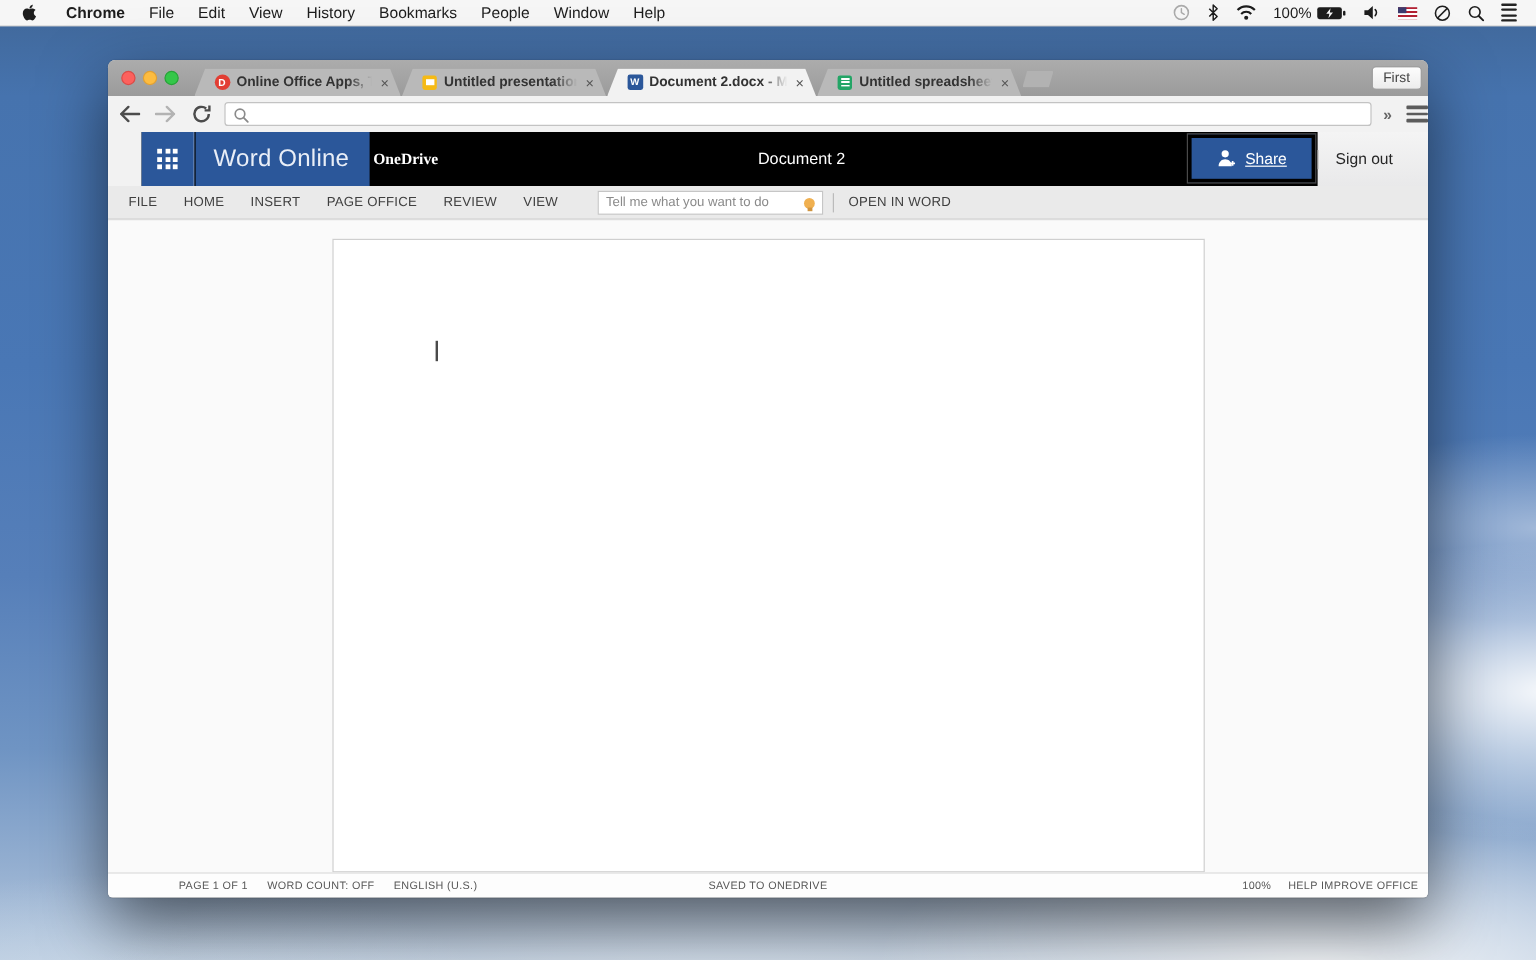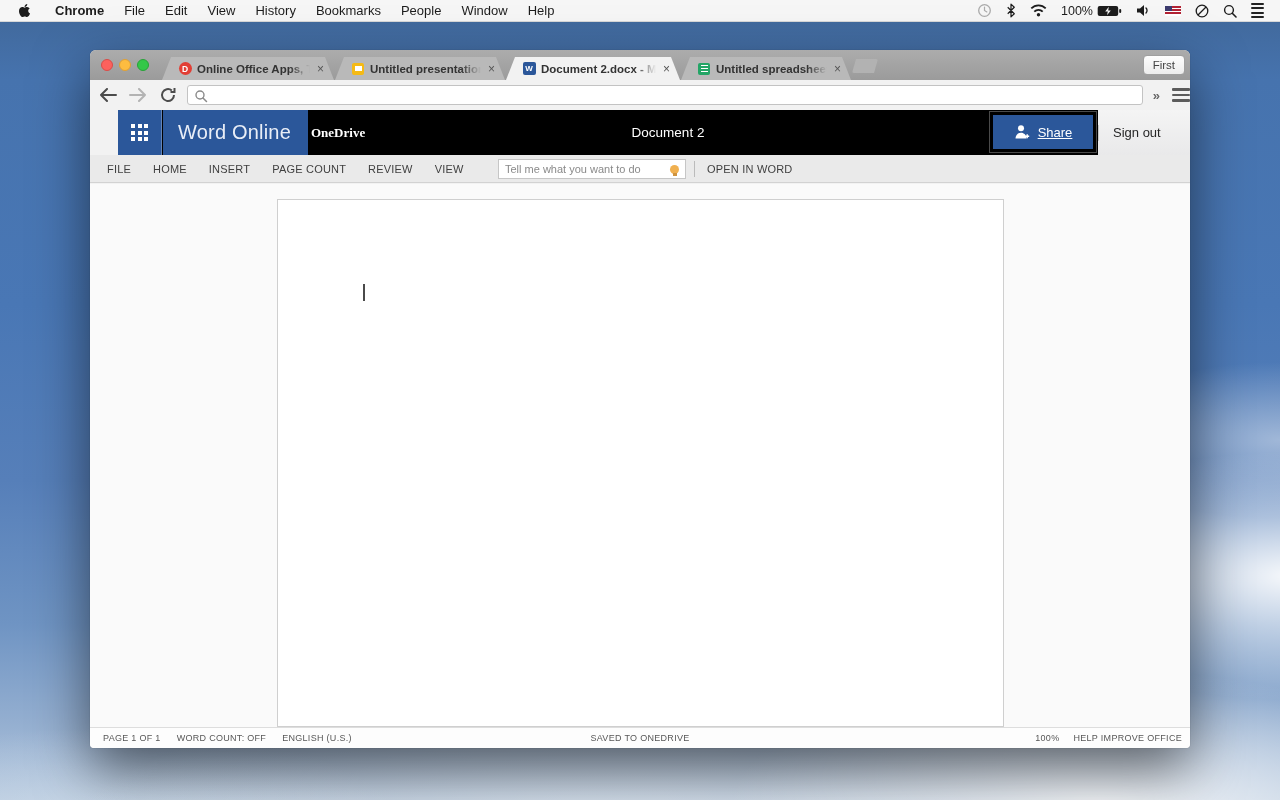--- a/index.html
+++ b/index.html
@@ -111,21 +111,21 @@
 
   
   .editor { position:absolute; left:0; top:134px; width:1100px; height:543px; background:#fafafa; }
   .page { position:absolute; left:187px; top:15px; width:727px; height:528px; background:#fff;
     border:1px solid #cfcfcf; }
   .caret { position:absolute; left:85px; top:84px; width:2px; height:17px; background:#4a4a4a; }
 
   
   .statusbar { position:absolute; left:0; top:677px; width:1100px; height:21px; background:#fdfdfd;
     border-top:1px solid #ddd; font-size:9px; color:#575757; letter-spacing:0.3px;
-    display:flex; align-items:center; }
+    display:flex; align-items:center;padding-left:46px; }
   .sb-left { display:flex; gap:16px; padding-left:13px; }
   .sb-center { position:absolute; left:550px; transform:translateX(-50%); }
   .sb-right { margin-left:auto; display:flex; gap:14px; padding-right:8px; }
 
   svg { display:block; }
 </style>
 </head>
 <body>
 
 <div class="screen">
@@ -293,21 +293,21 @@
       <div class="signout-zone">
         <span class="signout-divider"></span>
         <span class="signout-label">Sign out</span>
       </div>
     </div>
 
     <div class="ribbon">
       <div class="ribbon-tab">FILE</div>
       <div class="ribbon-tab">HOME</div>
       <div class="ribbon-tab">INSERT</div>
-      <div class="ribbon-tab">PAGE COUNT</div>
+      <div class="ribbon-tab">PAGE OFFICE</div>
       <div class="ribbon-tab">REVIEW</div>
       <div class="ribbon-tab">VIEW</div>
       <div class="tellme">
         <input placeholder="Tell me what you want to do" style="">
         <span class="bulb"></span>
       </div>
       <div class="ribbon-divider"></div>
       <div class="open-in-word">OPEN IN WORD</div>
     </div>
 

